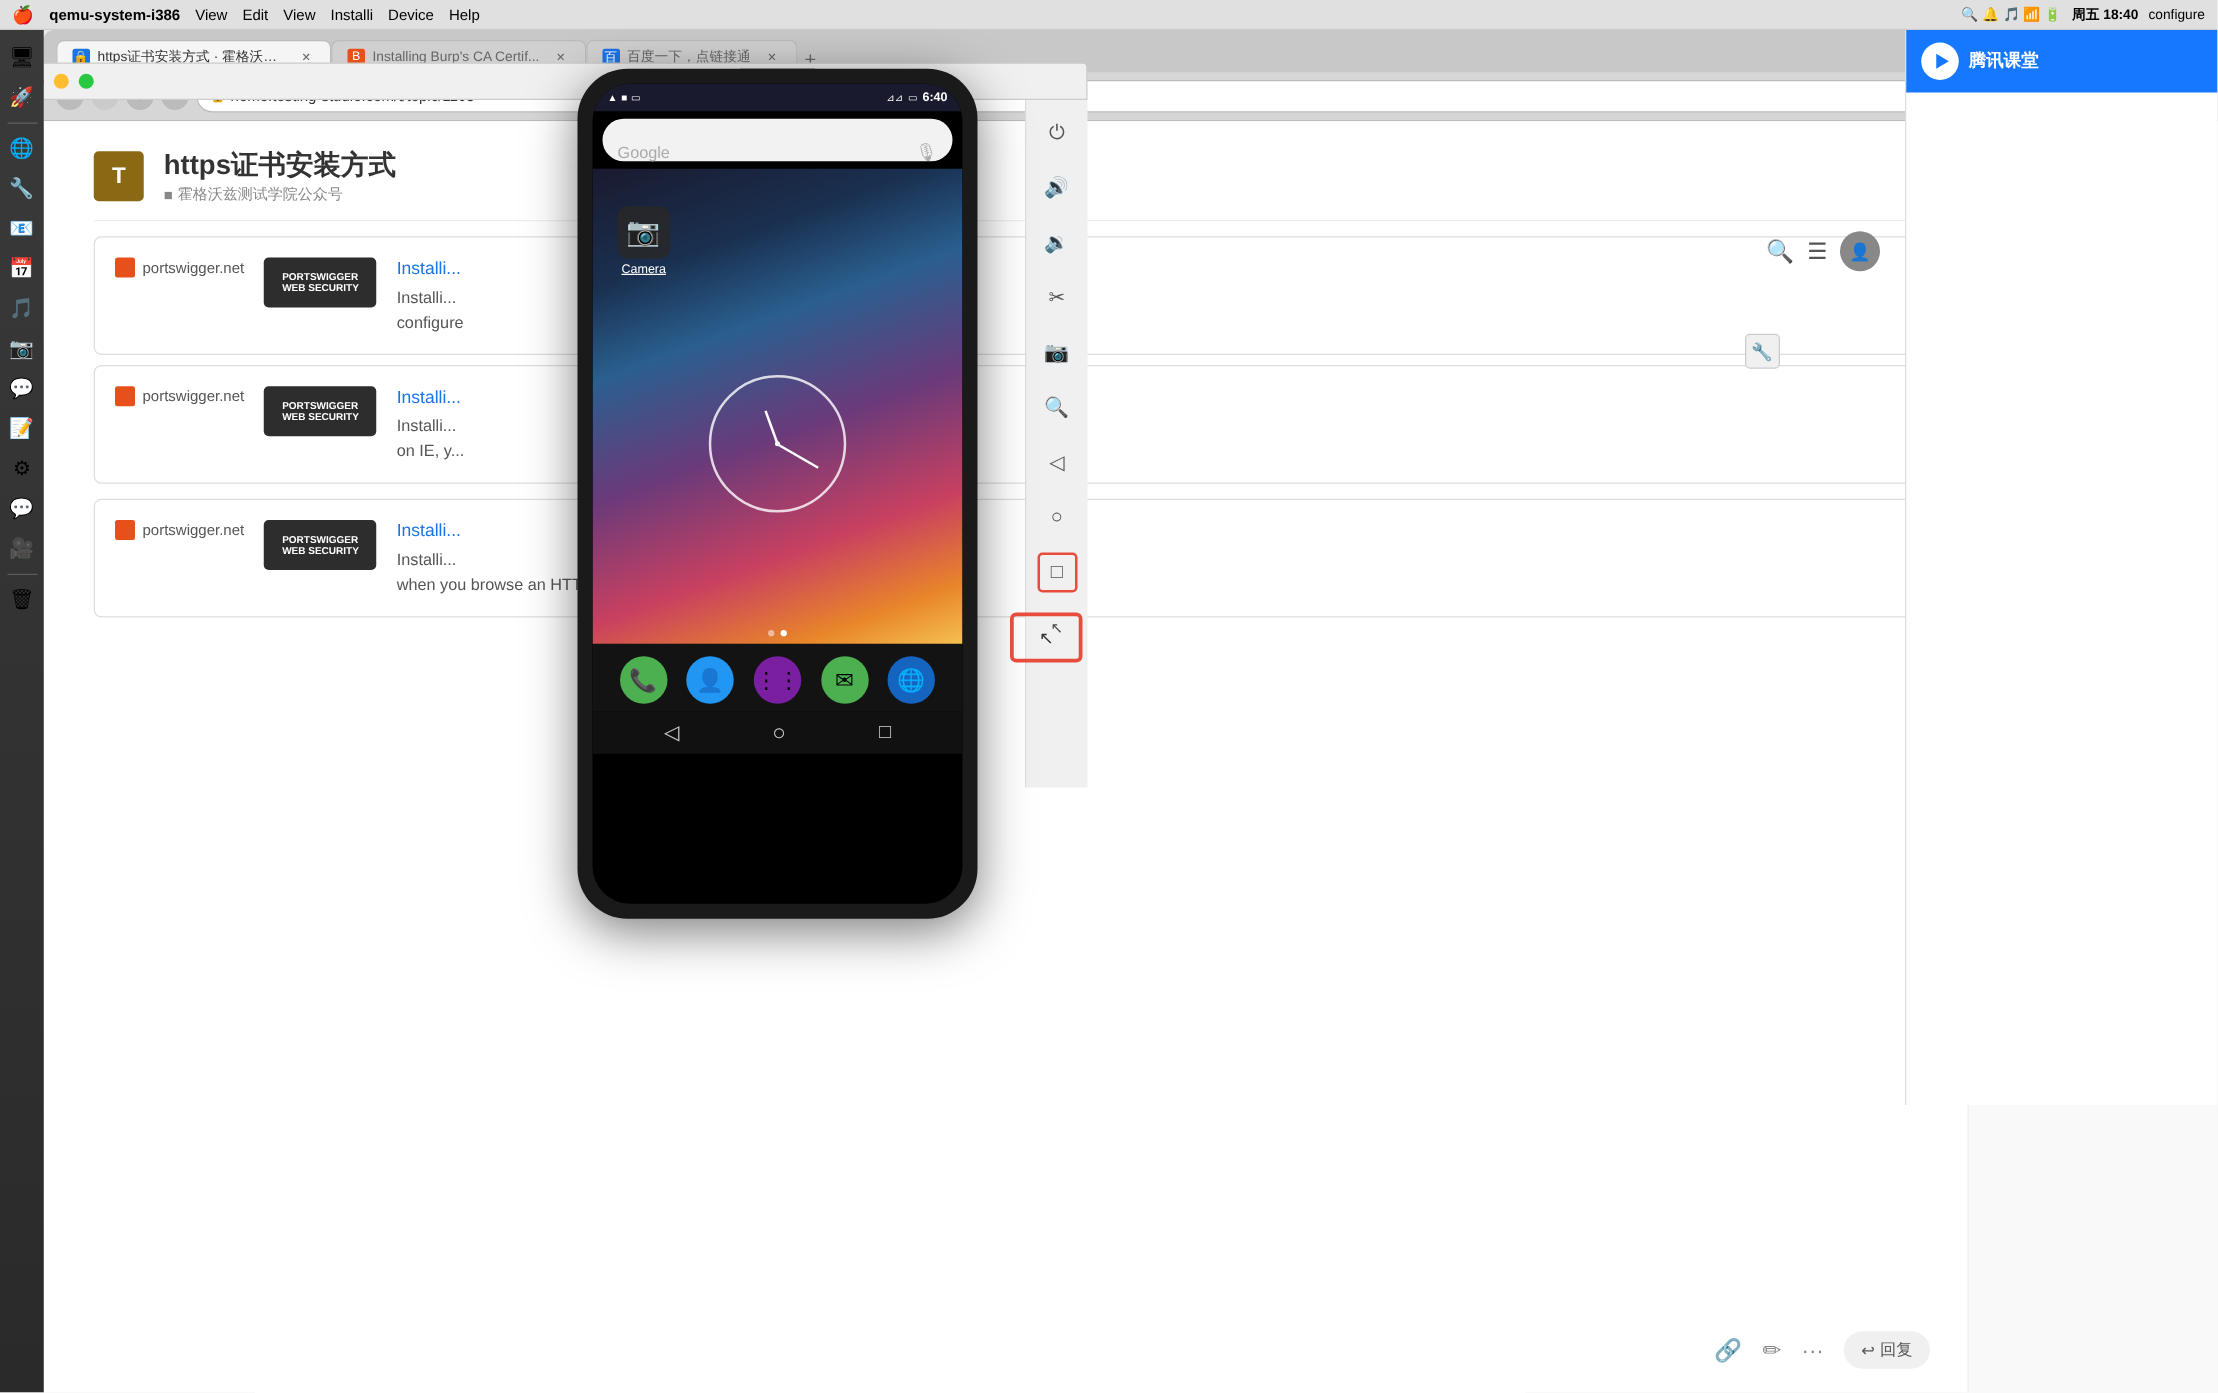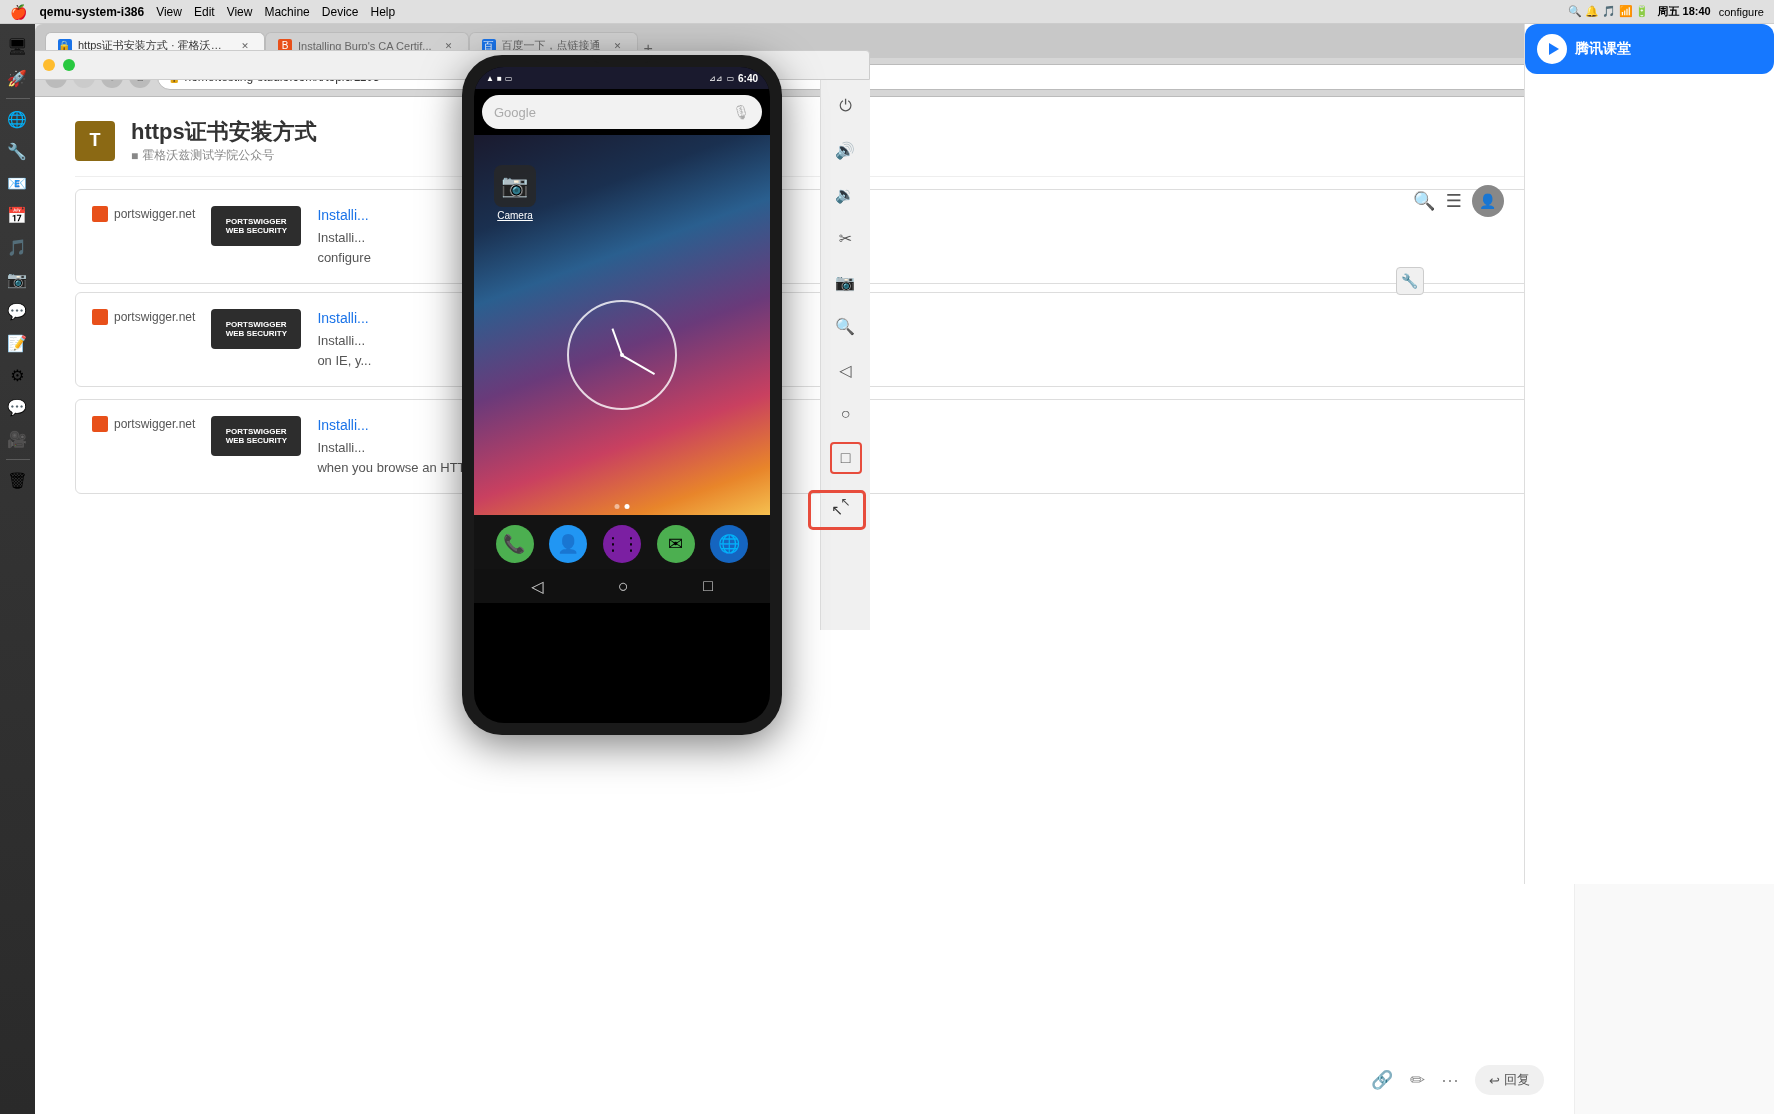--- a/index.html
+++ b/index.html
@@ -559,21 +559,20 @@
       border-left: 1px solid #ddd;
       z-index: 45;
     }
     .tencent-header {
       background: #1678FF;
       height: 50px;
       display: flex;
       align-items: center;
       justify-content: space-between;
       padding: 0 12px;
-      border-radius: 12px;
     }
     .tencent-logo {
       display: flex;
       align-items: center;
       gap: 6px;
       color: white;
       font-size: 14px;
       font-weight: bold;
     }
     .tencent-play-btn {
@@ -657,21 +656,21 @@
 </head>
 <body>
 
 <div class="mac-menubar">
   <span class="apple-logo">🍎</span>
   <span class="app-name">qemu-system-i386</span>
   <div class="menu-items">
     <span>View</span>
     <span>Edit</span>
     <span>View</span>
-    <span>Machine</span>
+    <span>Installi</span>
     <span>Device</span>
     <span>Help</span>
   </div>
   <div class="right-items">
     <span>🔍 🔔 🎵 📶 🔋</span>
     <span class="time">周五 18:40</span>
     <span>configure</span>
   </div>
 </div>
 
@@ -852,21 +851,21 @@
           <span style="color:white; font-size:8px;">■</span>
           <span style="color:white; font-size:8px;">▭</span>
         </div>
         <div style="display:flex; gap:4px; align-items:center;">
           <span style="color:white; font-size:8px;">⊿⊿</span>
           <span style="color:white; font-size:8px;">▭</span>
           <span style="color:white; font-size:10px; font-weight:bold;">6:40</span>
         </div>
       </div>
 
-      <div class="phone-search-bar" style="background: rgba(255,255,255,0.95); margin: 6px 8px; border-radius: 20px; height: 34px; display:flex; align-items:center; padding: 0 12px; gap: 8px;">
+      <div class="phone-search-bar" style="background: rgba(255,255,255,0.95); margin: 6px 8px; border-radius: 20px; height: 34px; display:flex; align-items:flex-end; padding: 0 12px; gap: 8px;">
         <span style="font-size:13px; color:#aaa;">Google</span>
         <span style="margin-left:auto; font-size:14px; color:#aaa;">🎙</span>
       </div>
 
       <div class="phone-home-bg" style="background: linear-gradient(160deg, #1a1a2e 0%, #1a3050 20%, #2a5f8f 35%, #6a3a7a 55%, #c94060 75%, #e8852a 90%, #f5c050 100%); height: 380px; position:relative; display:flex; flex-direction:column; align-items:center;">
 
         <div class="phone-camera-icon" style="position:absolute; top:30px; left:20px; display:flex; flex-direction:column; align-items:center; gap:3px;">
           <div class="camera-icon-circle" style="width:42px; height:42px; border-radius:8px; background:rgba(40,40,40,0.85); display:flex; align-items:center; justify-content:center; font-size:22px;">📷</div>
           <span class="camera-label">Camera</span>
         </div>

